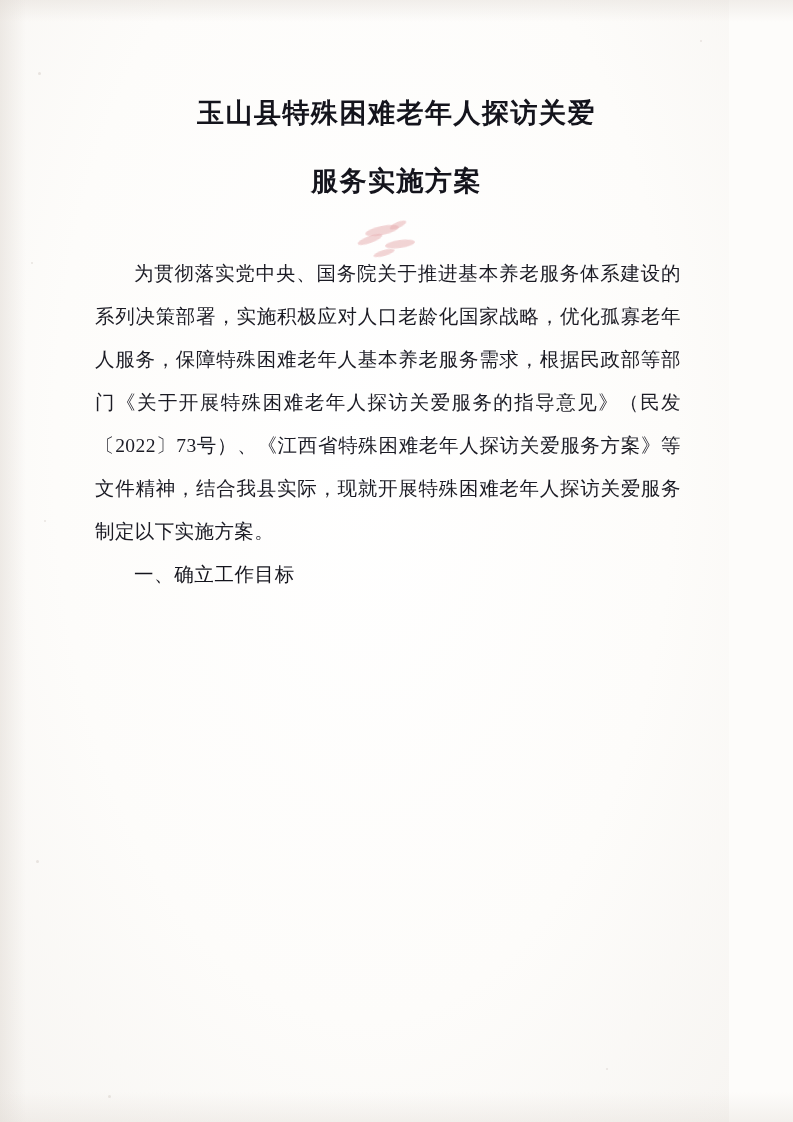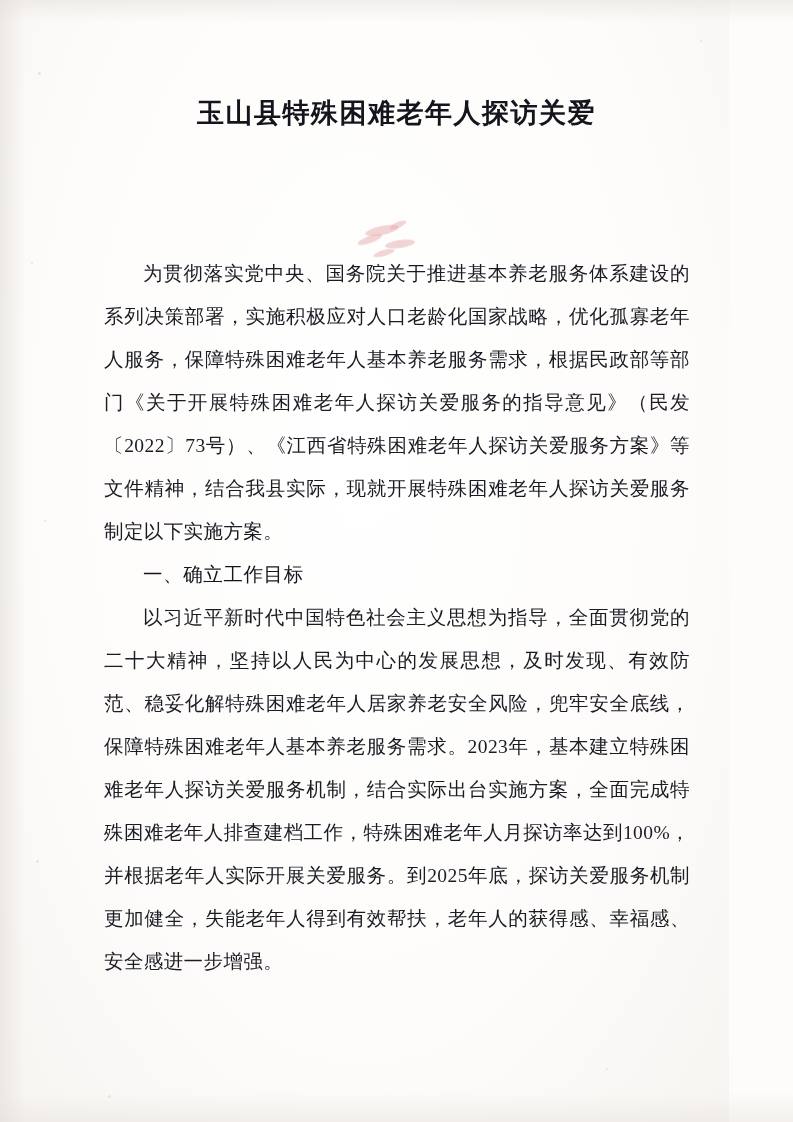--- a/index.html
+++ b/index.html
@@ -48,21 +48,21 @@
   }
   .title-line-2 {
     position: absolute;
     top: 168px;
     left: 0;
     width: 793px;
   }
   .body-area {
     position: absolute;
     top: 252px;
-    left: 104px;
+    left: 95px;
     width: 586px;
   }
   p.para {
     margin: 0 0 0 0;
     font-size: 19.5px;
     line-height: 43px;
     text-align: justify;
     text-justify: inter-ideograph;
     text-indent: 2em;
     letter-spacing: 0.4px;
@@ -125,31 +125,31 @@
 
   <div class="speck" style="top:72px;left:38px;width:3px;height:3px;"></div>
   <div class="speck" style="top:262px;left:31px;width:2px;height:2px;"></div>
   <div class="speck" style="top:520px;left:44px;width:2px;height:2px;"></div>
   <div class="speck" style="top:860px;left:36px;width:3px;height:3px;"></div>
   <div class="speck" style="top:1095px;left:108px;width:3px;height:3px;"></div>
   <div class="speck" style="top:1068px;left:606px;width:2px;height:2px;"></div>
   <div class="speck" style="top:40px;left:700px;width:2px;height:2px;"></div>
 
   <div class="doc-title title-line-1">玉山县特殊困难老年人探访关爱</div>
+  <div class="doc-title title-line-2">服务实施方案</div>
 
   <div class="seal-smudge">
     <span style="top:4px;left:10px;width:34px;height:9px;transform:rotate(-12deg);"></span>
     <span style="top:14px;left:2px;width:26px;height:7px;transform:rotate(-20deg);"></span>
     <span style="top:18px;left:30px;width:30px;height:8px;transform:rotate(-8deg);"></span>
     <span style="top:28px;left:18px;width:22px;height:6px;transform:rotate(-16deg);"></span>
     <span style="top:0px;left:34px;width:18px;height:6px;transform:rotate(-24deg);"></span>
   </div>
 
   <div class="body-area">
 
     <p class="para">为贯彻落实党中央、国务院关于推进基本养老服务体系建设的系列决策部署，实施积极应对人口老龄化国家战略，优化孤寡老年人服务，保障特殊困难老年人基本养老服务需求，根据民政部等部门《关于开展特殊困难老年人探访关爱服务的指导意见》（民发〔2022〕73号）、《江西省特殊困难老年人探访关爱服务方案》等文件精神，结合我县实际，现就开展特殊困难老年人探访关爱服务制定以下实施方案。</p>
 
     <h2 class="section">一、确立工作目标</h2>
 
-    <p class="para">以习近平新时代中国特色社会主义思想为指导，全面贯彻党的二十大精神，坚持以人民为中心的发展思想，及时发现、有效防范、稳妥化解特殊困难老年人居家养老安全风险，兜牢安全底线，保障特殊困难老年人基本养老服务需求。2023年，基本建立特殊困难老年人探访关爱服务机制，结合实际出台实施方案，全面完成特殊困难老年人排查建档工作，特殊困难老年人月探访率达到100%，并根据老年人实际开展关爱服务。到2025年底，探访关爱服务机制更加健全，失能老年人得到有效帮扶，老年人的获得感、幸福感、安全感进一步增强。</p>
 
   </div>
 </div>
 
 </body></html>

